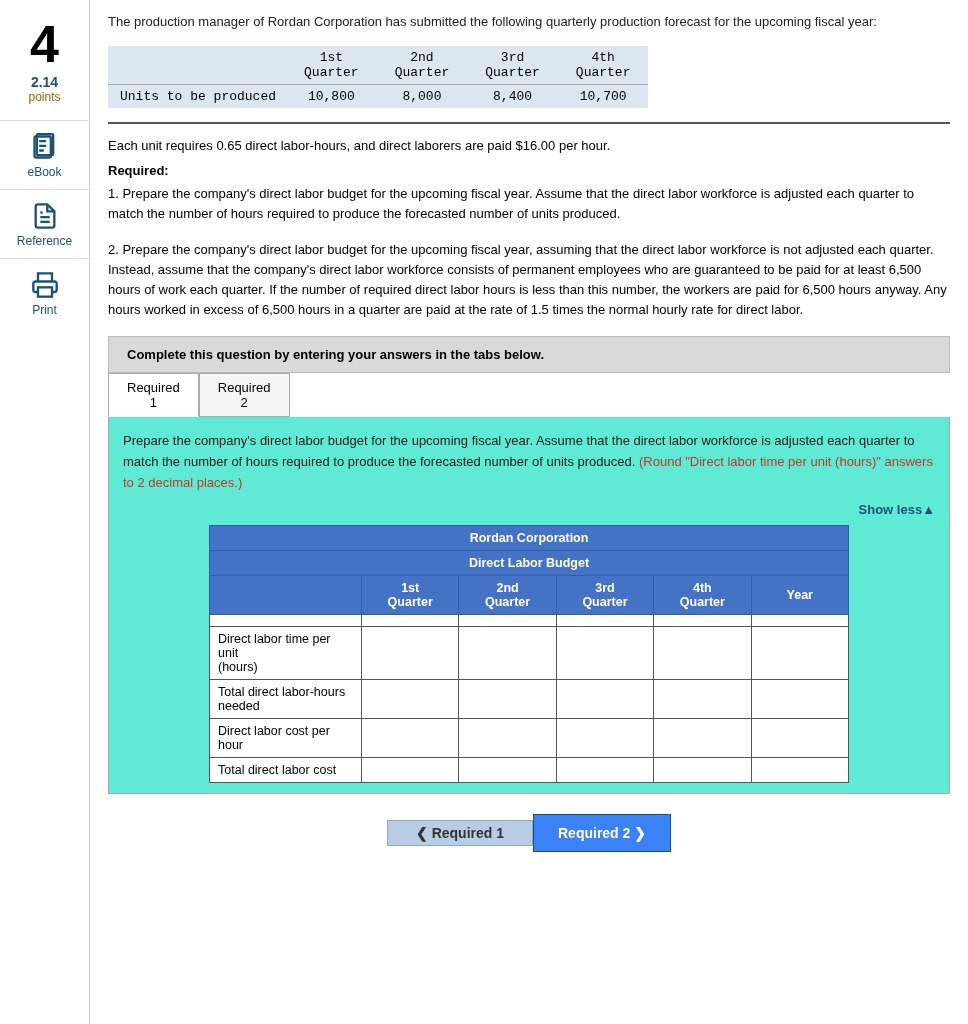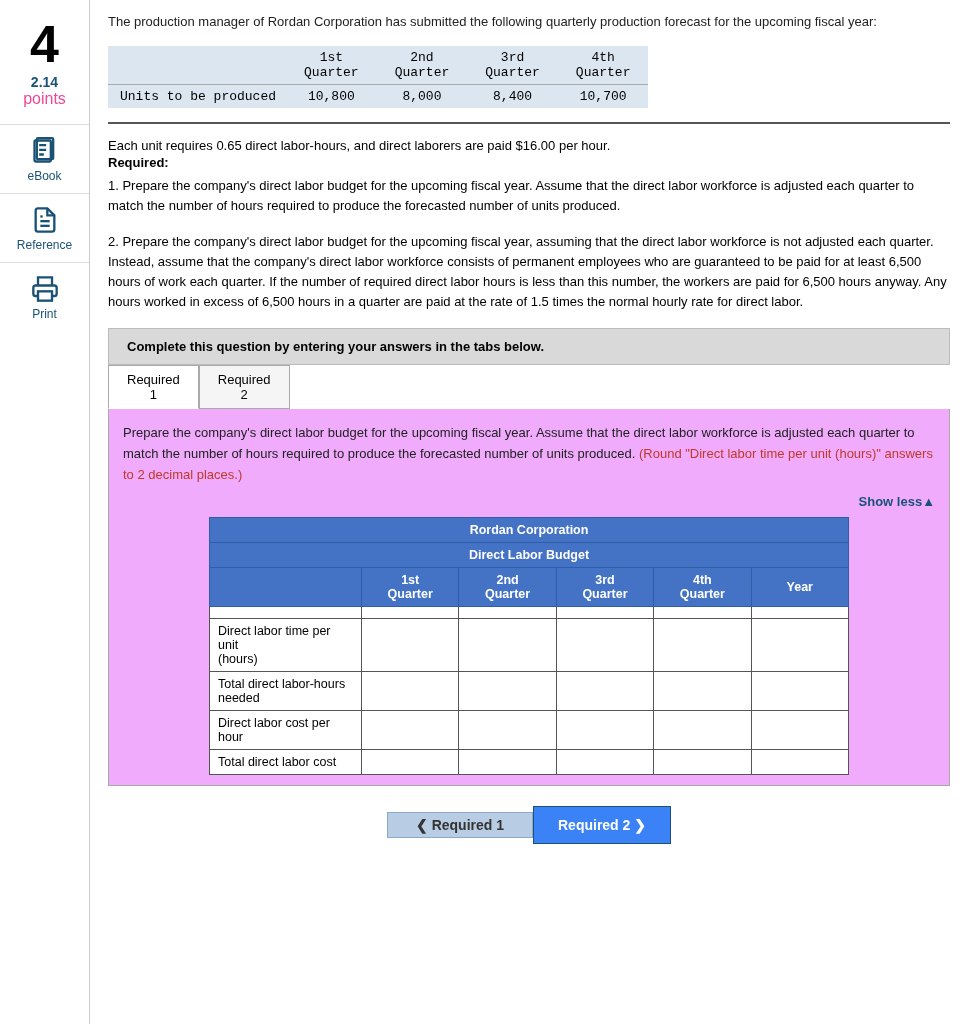--- a/index.html
+++ b/index.html
@@ -42,22 +42,22 @@
     .points-section {
       text-align: center;
       margin-bottom: 16px;
     }
     .points-value {
       color: #1a5276;
       font-size: 14px;
       font-weight: bold;
     }
     .points-label {
-      font-size: 16px;
-      color: #ec4899;
+      font-size: 12px;
+      color: #a16207;
     }
 
     .sidebar-tool {
       display: flex;
       flex-direction: column;
       align-items: center;
       padding: 10px 8px;
       cursor: pointer;
       width: 100%;
       border-top: 1px solid #ddd;
@@ -119,21 +119,21 @@
     }
 
     .divider-line {
       height: 2px;
       background: #555;
       margin: 6px 0 14px 0;
     }
 
     .unit-info {
       font-size: 13px;
-      margin-bottom: 2px;
+      margin-bottom: 10px;
     }
 
     .required-section-title {
       font-weight: bold;
       font-size: 13px;
       margin-bottom: 6px;
     }
 
     .required-text {
       font-size: 13px;
@@ -169,21 +169,21 @@
       background: #fff;
       border-bottom: 1px solid #fff;
       font-weight: normal;
       position: relative;
       z-index: 1;
     }
     .tab-content-area {
       border: 1px solid #aaa;
       border-top: none;
       padding: 14px 14px 10px 14px;
-      background: #f0abfc;
+      background: #5eead4;
     }
 
     .tab-description {
       font-size: 13px;
       line-height: 1.6;
       margin-bottom: 8px;
       color: #222;
     }
     .tab-description .red-text {
       color: #c0392b;

